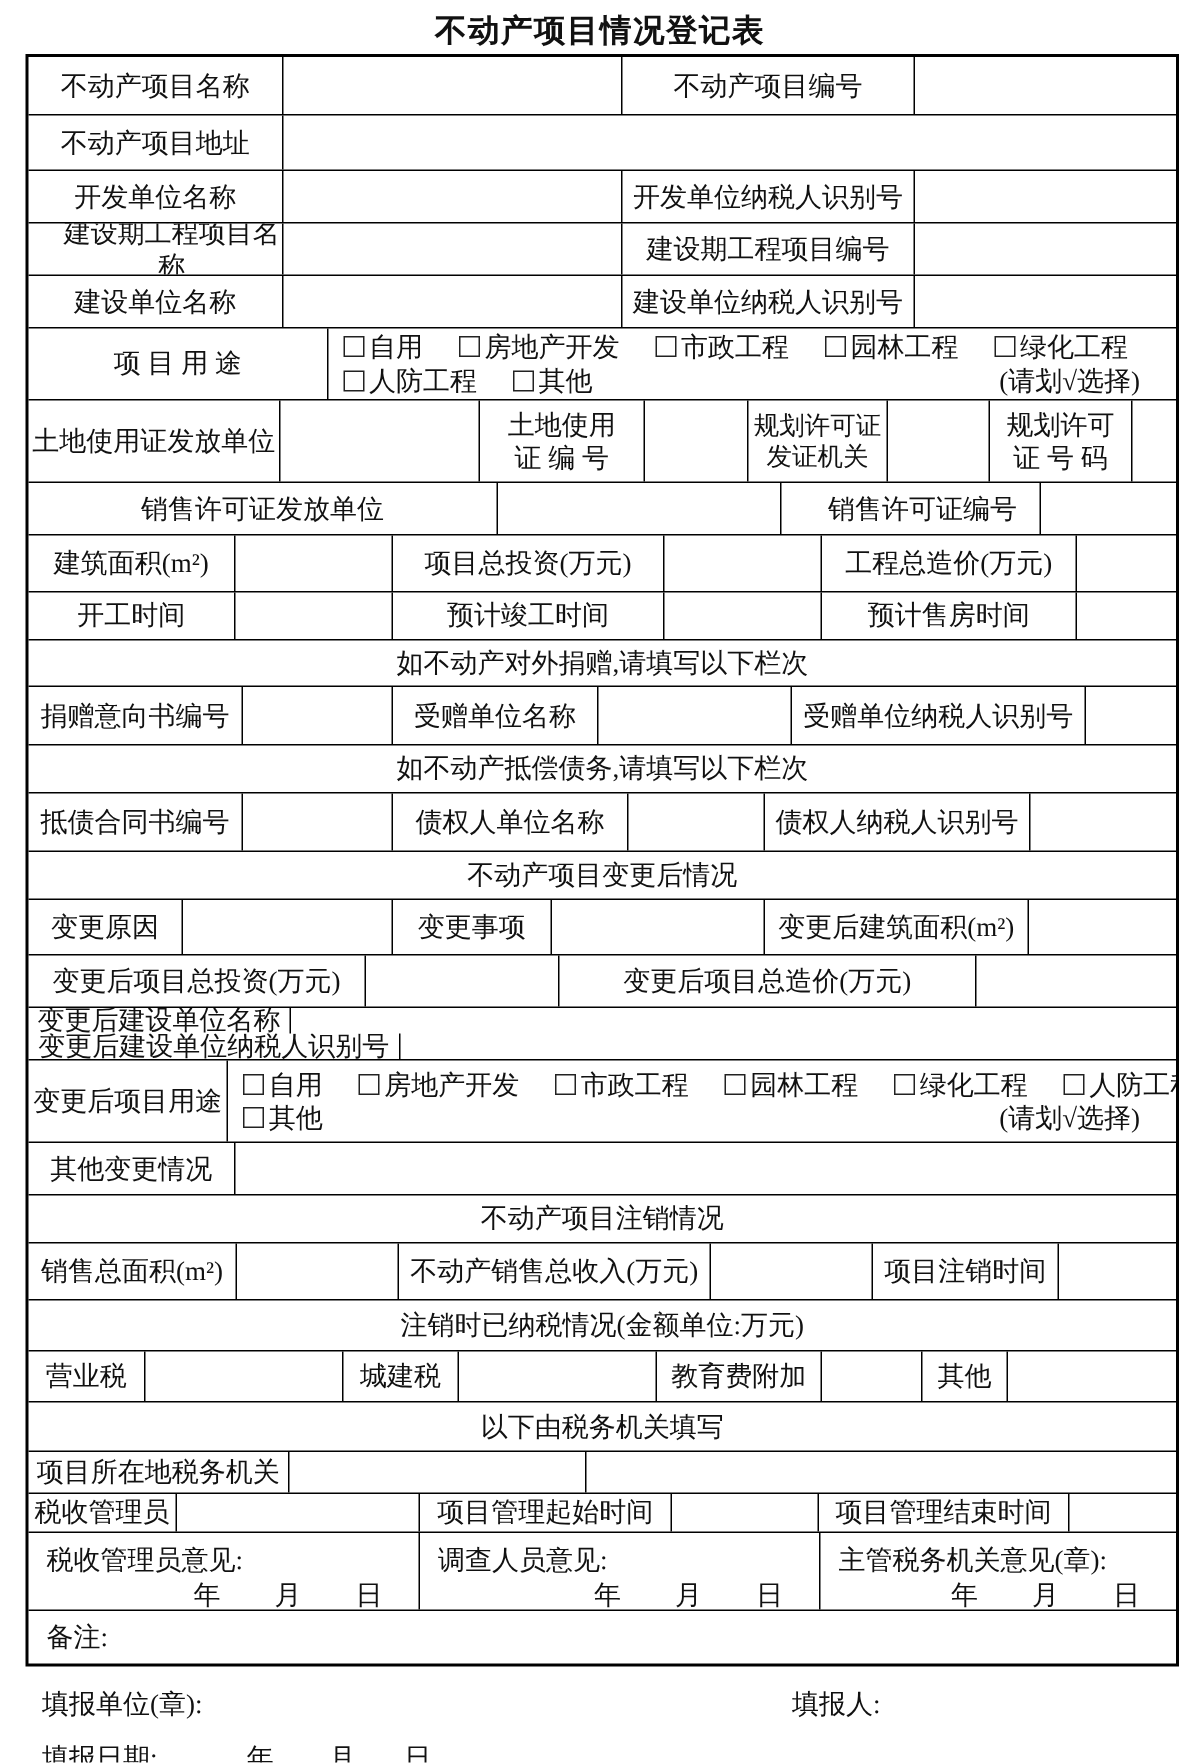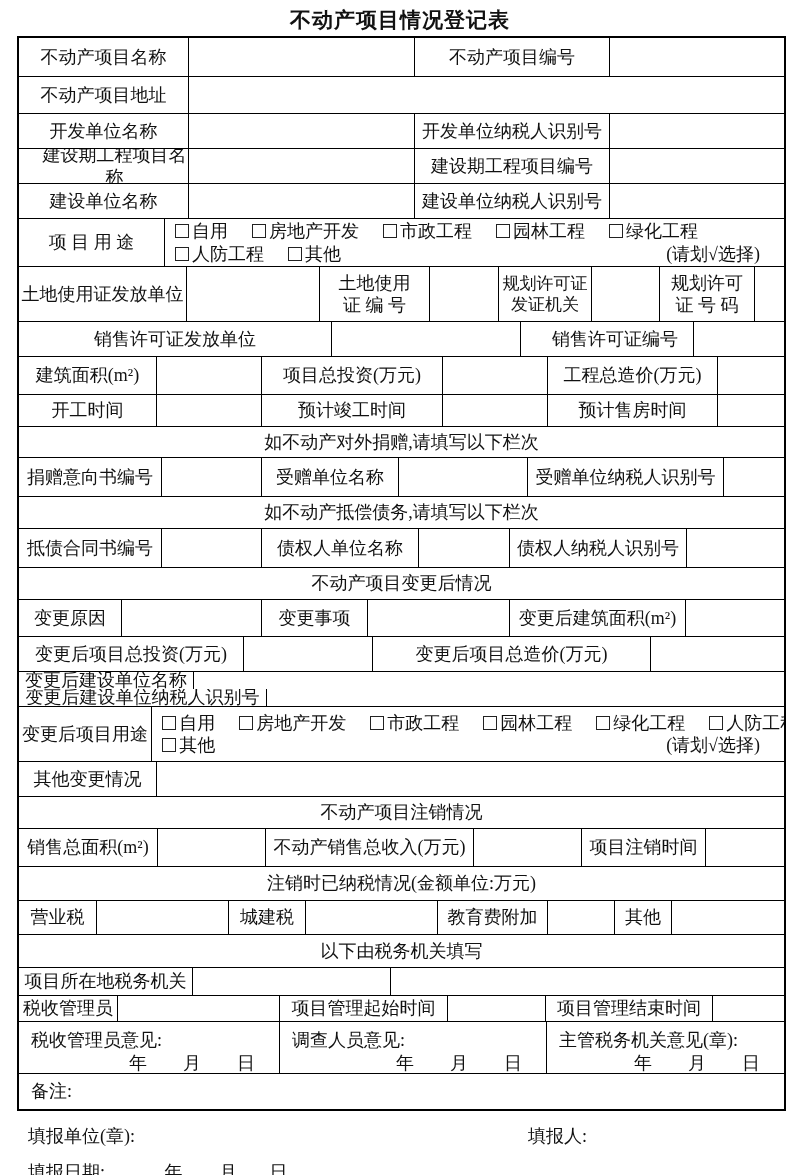--- a/index.html
+++ b/index.html
@@ -91,21 +91,21 @@
   </div>
 
   <div class="tr" style="height:35px;">
     <div class="td" style="width:170px;">建设单位名称</div>
     <div class="td" style="width:226px;"></div>
     <div class="td" style="width:195px;">建设单位纳税人识别号</div>
     <div class="td grow"></div>
   </div>
 
   <div class="tr" style="height:48px;">
-    <div class="td" style="width:146px;">项 目 用 途</div>
+    <div class="td" style="width:200px;">项 目 用 途</div>
     <div class="td chkcell">
       <div class="optline">
         <span class="opt">
             <span class="cb"></span>
             <span>自用</span>
           </span>
         <span class="opt">
             <span class="cb"></span>
             <span>房地产开发</span>
           </span>

